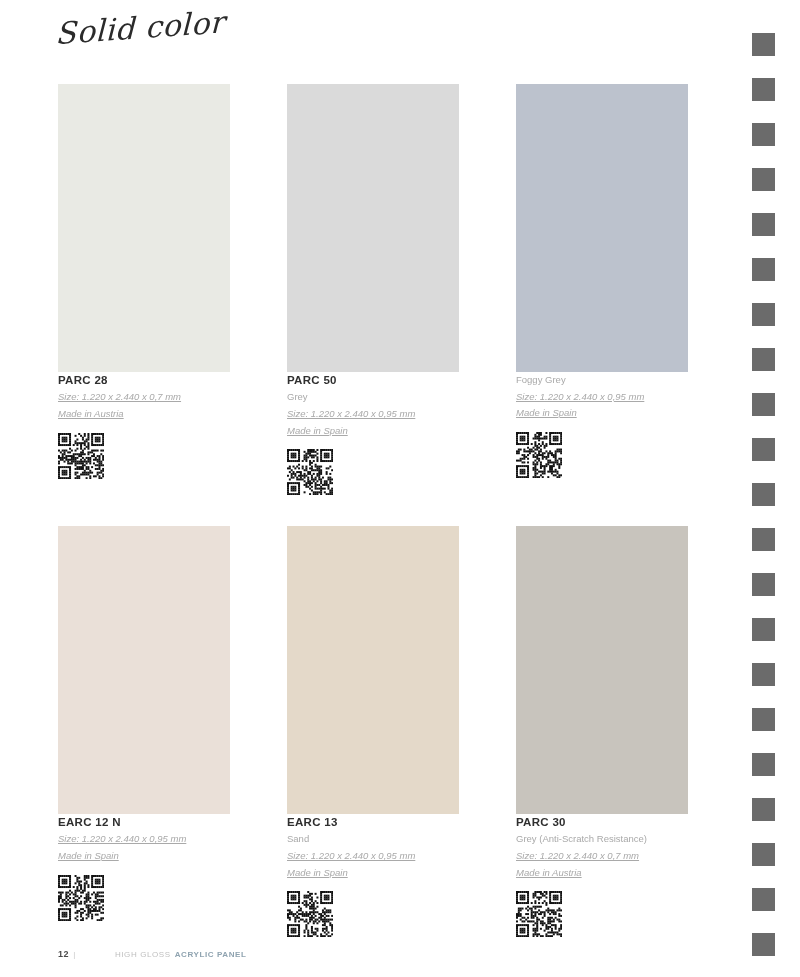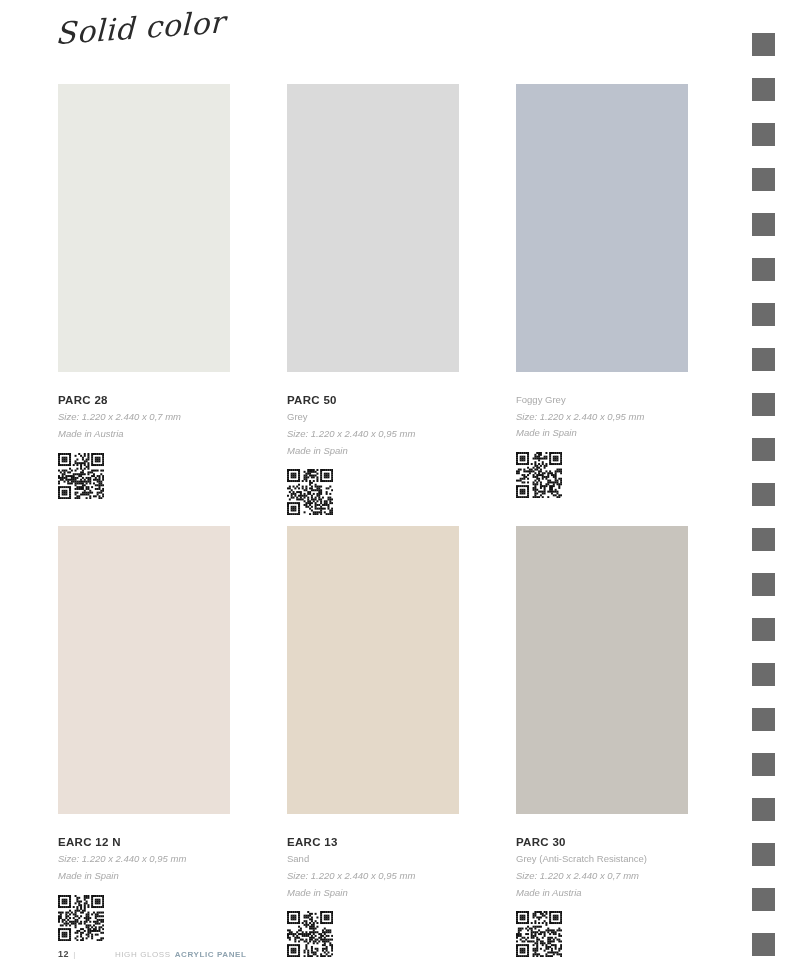--- a/index.html
+++ b/index.html
@@ -71,21 +71,21 @@
   .card.col-1 { left: 229px; }
   .card.col-2 { left: 458px; }
 
   .swatch {
     width: 172px;
     height: 288px;
     display: block;
   }
 
   .card-body {
-    padding-top: 20px;
+    padding-top: 0;
     width: 230px; 
   }
 
   .card-code {
     font-family: "Liberation Sans", sans-serif;
     font-size: 11.5px;
     font-weight: 700;
     color: #2f2f2f;
     letter-spacing: 0.3px;
     line-height: 1.5;
@@ -103,20 +103,21 @@
 
   .card-size,
   .card-origin {
     font-family: "Liberation Sans", sans-serif;
     font-style: italic;
     font-size: 9.5px;
     font-weight: 400;
     color: #a9a9a9;
     line-height: 1.75;
     white-space: nowrap;
+    text-decoration: underline;
   }
 
   .qr-wrap {
     margin-top: 10px;
     width: 46px;
     height: 46px;
   }
   .qr-wrap svg { display: block; width: 46px; height: 46px; }
 
   

